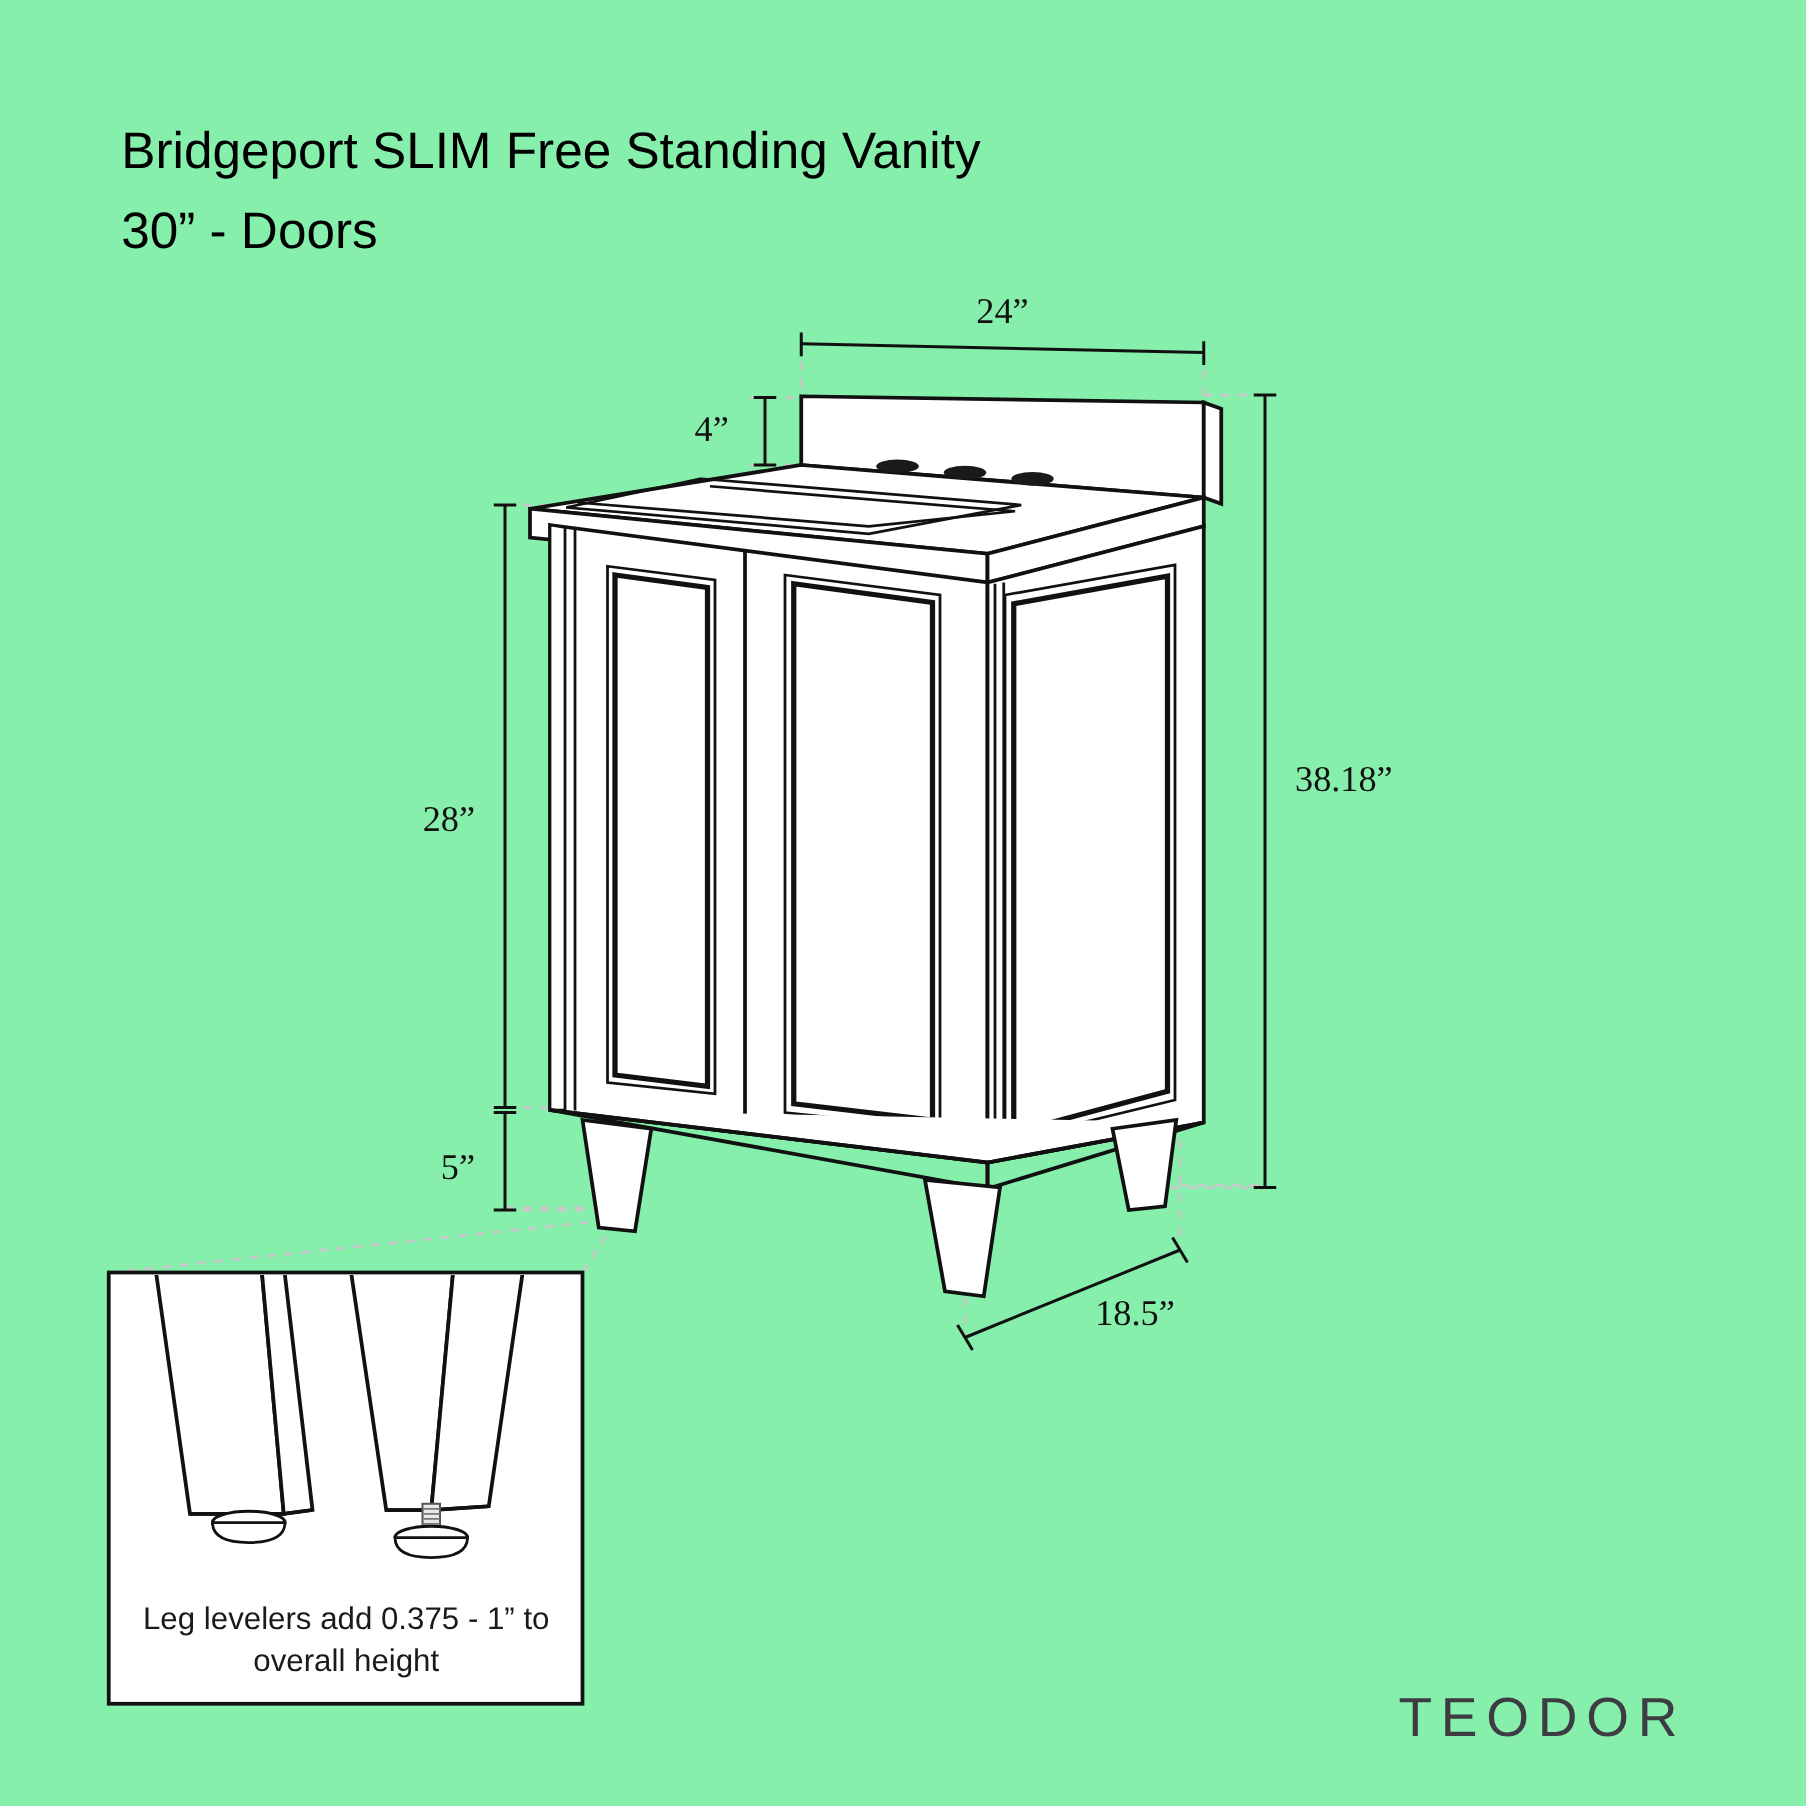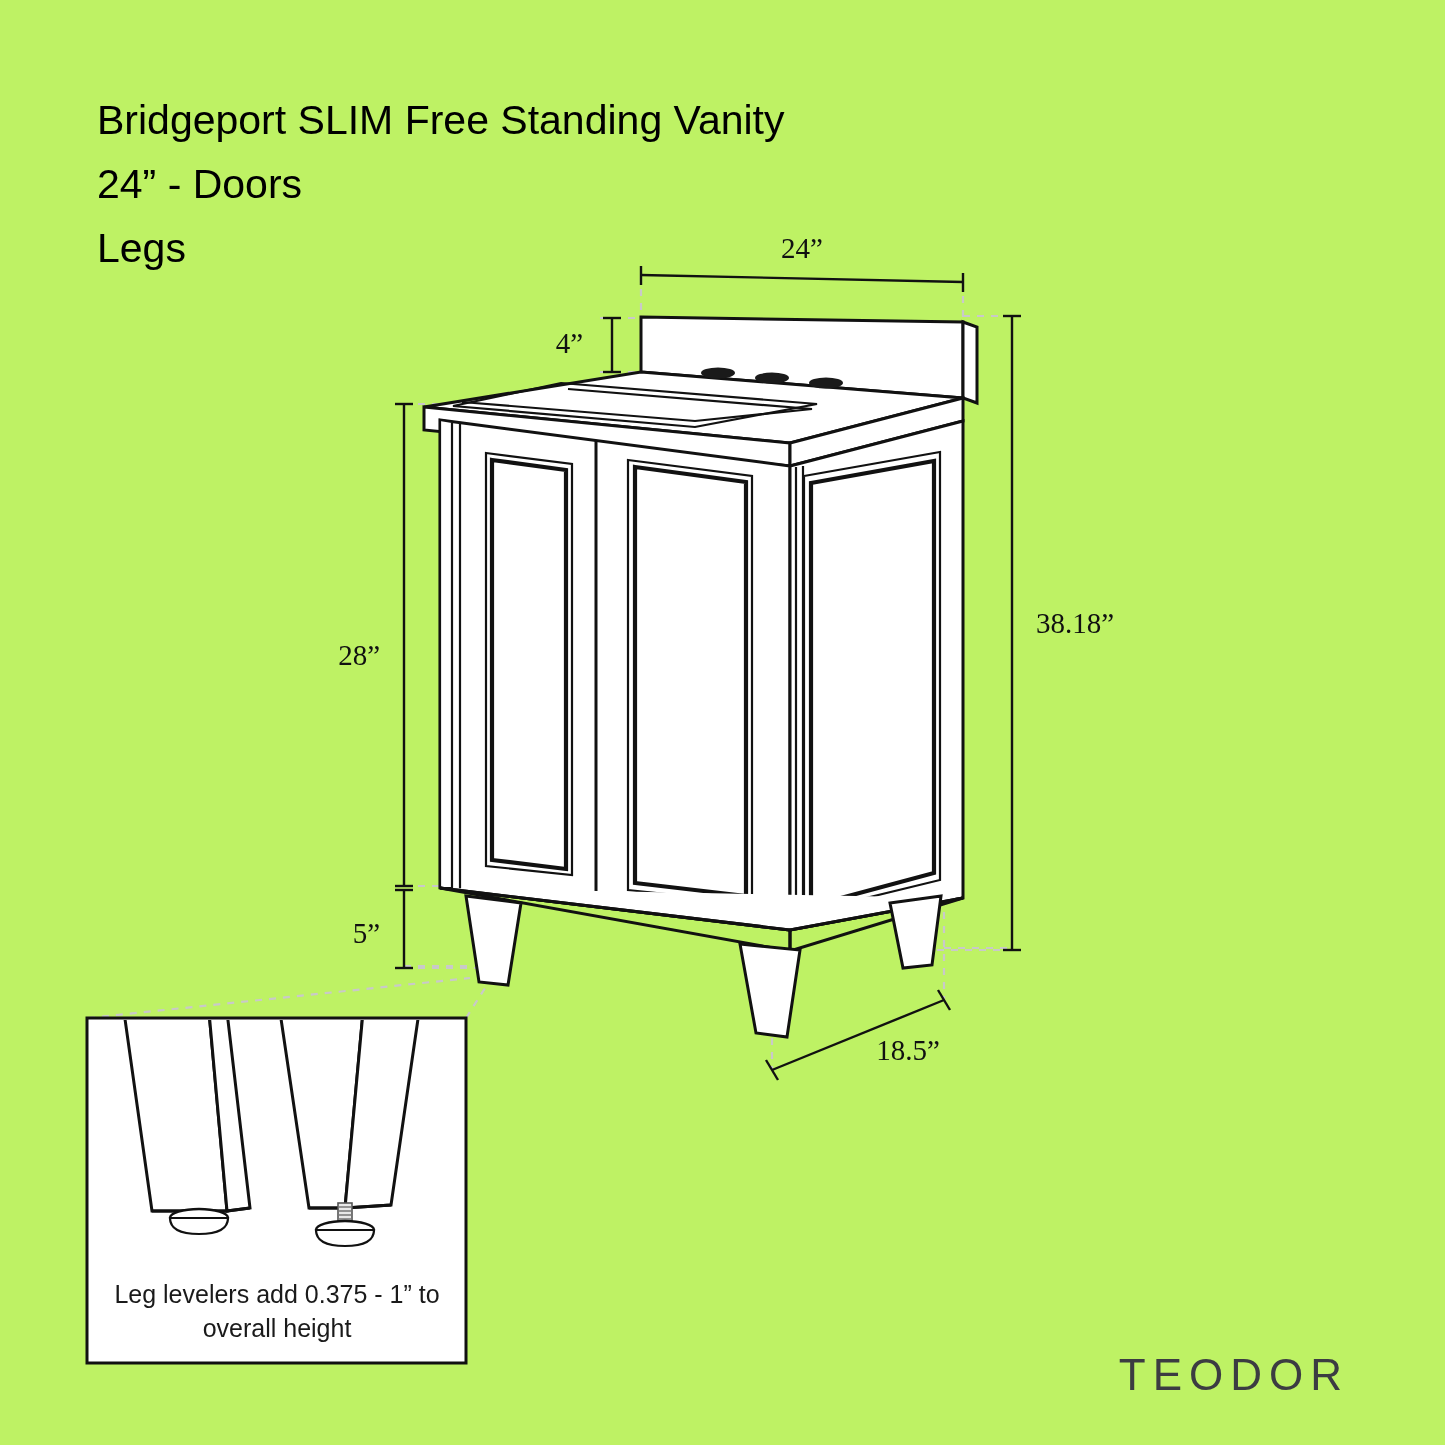--- a/index.html
+++ b/index.html
@@ -4,21 +4,21 @@
 <style>
   html, body {
     margin: 0;
     padding: 0;
     background: #ffffff;
   }
   #page {
     position: relative;
     width: 1445px;
     height: 1445px;
-    background: #bef264;
+    background: #86efac;
     font-family: "Liberation Sans", sans-serif;
     overflow: hidden;
   }
   #titleblock {
     position: absolute;
     left: 97px;
     top: 88px;
     width: 860px;
   }
   #titleblock .tline {
@@ -57,22 +57,21 @@
     white-space: pre;
   }
 </style>
 </head>
 <body>
 
 <div id="page">
 
   <div id="titleblock">
     <div class="tline">Bridgeport SLIM Free Standing Vanity</div>
-    <div class="tline">24” - Doors</div>
-    <div class="tline">Legs</div>
+    <div class="tline">30” - Doors</div>
   </div>
 
   <svg id="drawing" width="1445" height="1445" viewBox="0 0 1445 1445">
 
     <defs>
       <style>
         .ln   { fill:none; stroke:#111111; stroke-width:3; stroke-linejoin:miter; stroke-linecap:butt; }
         .ln-t { fill:none; stroke:#111111; stroke-width:2.2; }
         .ln-h { fill:none; stroke:#111111; stroke-width:4.2; }
         .wh   { fill:#ffffff; stroke:#111111; stroke-width:3; }

